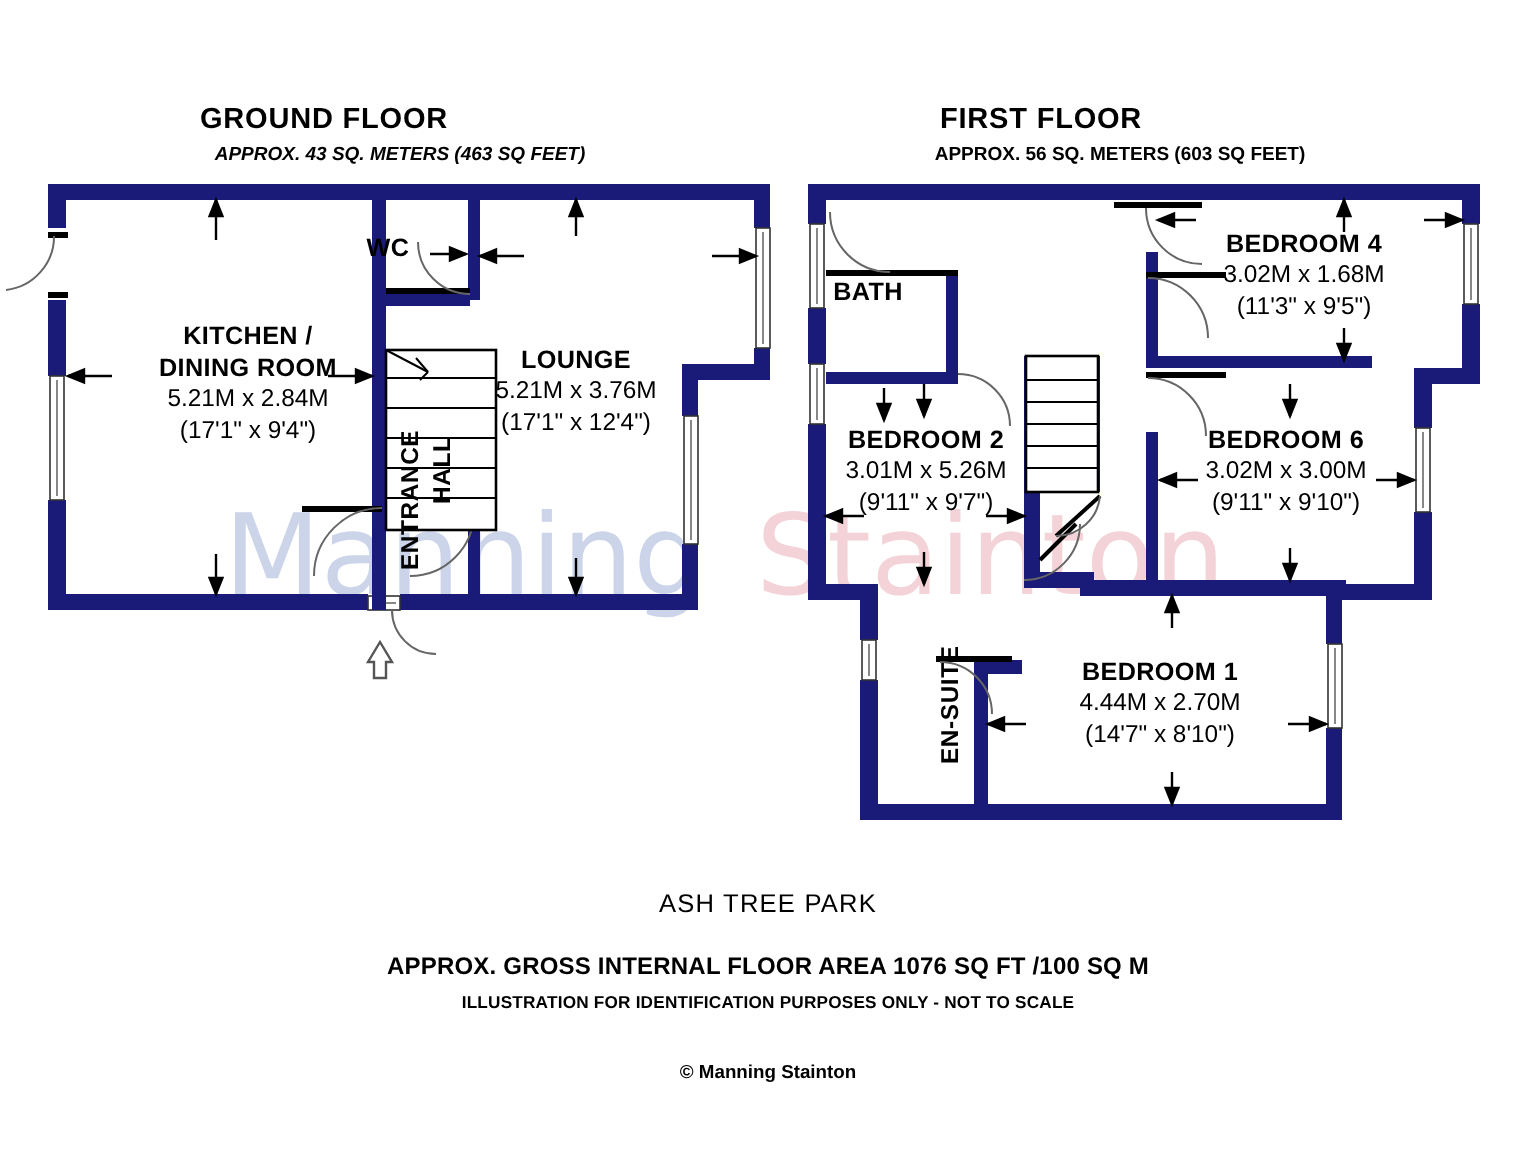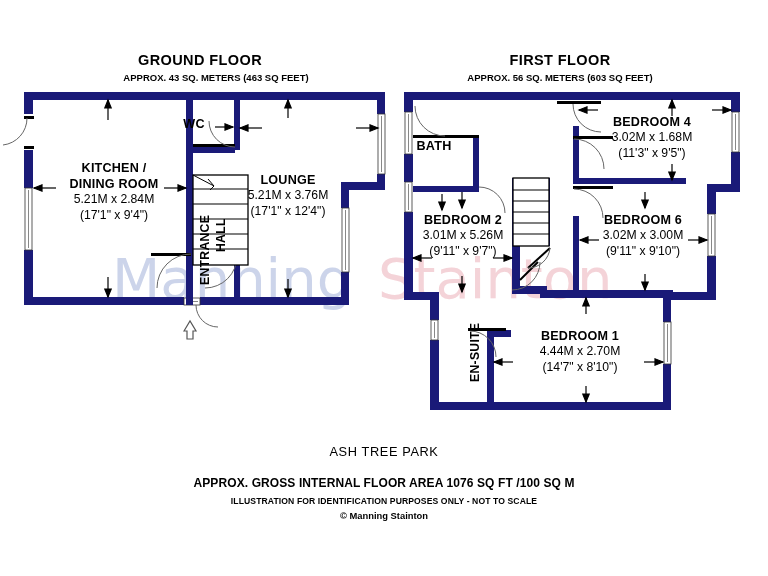--- a/index.html
+++ b/index.html
@@ -15,21 +15,21 @@
     overflow: hidden;
   }
   #plan-root {
     position: absolute;
     left: 0; top: 0;
     width: 768px;
     height: 576px;
   }
   .floor-title {
     position: absolute;
-    text-align: center;
+    text-align: left;
     font-weight: bold;
     font-size: 14.5px;
     letter-spacing: 0.4px;
     color: #000000;
     white-space: nowrap;
   }
   .floor-sub {
     position: absolute;
     text-align: center;
     font-size: 9.5px;
@@ -89,20 +89,21 @@
     letter-spacing: 0.1px;
   }
   .f-note {
     font-weight: bold;
     font-size: 8.6px;
     letter-spacing: 0.1px;
   }
   .f-copy {
     font-weight: bold;
     font-size: 9.4px;
+    margin-top: 20px;
   }
   .watermark {
     position: absolute;
     font-size: 56px;
     font-weight: normal;
     white-space: nowrap;
     pointer-events: none;
     font-family: "DejaVu Sans", sans-serif;
   }
   .wm-a { color: #ccd4ea; }
@@ -110,21 +111,21 @@
 </style>
 </head>
 <body>
 
 <div id="plan-root">
 
   <div class="watermark wm-a" style="left:112px; top:246px;">Manning</div>
   <div class="watermark wm-b" style="left:378px; top:246px;">Stainton</div>
 
   <div class="floor-title" style="left:100px; top:52px; width:200px;">GROUND FLOOR</div>
-  <div class="floor-sub" style="left:96px; top:72px; width:240px;">APPROX. 43 SQ. METERS (463 SQ FEET)</div>
+  <div class="floor-sub" style="left:80px; top:72px; width:240px;font-style:italic;">APPROX. 43 SQ. METERS (463 SQ FEET)</div>
 
   <div class="floor-title" style="left:470px; top:52px; width:180px;">FIRST FLOOR</div>
   <div class="floor-sub" style="left:440px; top:72px; width:240px;">APPROX. 56 SQ. METERS (603 SQ FEET)</div>
 
   <svg class="svg-layer" viewBox="0 0 768 576">
 
     <g>
 
       <rect x="32" y="92" width="353" height="8" fill="#1a1a78"></rect>
 
@@ -366,21 +367,21 @@
 
         <line x1="644" y1="362" x2="663" y2="362"></line>
         <path d="M 663 362 l -8 -3.2 l 0 6.4 z"></path>
 
         <line x1="442" y1="194" x2="442" y2="210"></line>
         <path d="M 442 210 l -3.2 -8 l 6.4 0 z"></path>
       </g>
     </g>
   </svg>
 
-  <div class="room-label" style="left:38px; top:160px; width:152px;">
+  <div class="room-label" style="left:48px; top:160px; width:152px;">
     <span class="rm-name">KITCHEN /</span>
     <span class="rm-name">DINING ROOM</span>
     <span class="rm-dim">5.21M x 2.84M</span>
     <span class="rm-dim">(17'1" x 9'4")</span>
   </div>
 
   <div class="room-label" style="left:224px; top:172px; width:128px;">
     <span class="rm-name">LOUNGE</span>
     <span class="rm-dim">5.21M x 3.76M</span>
     <span class="rm-dim">(17'1" x 12'4")</span>

